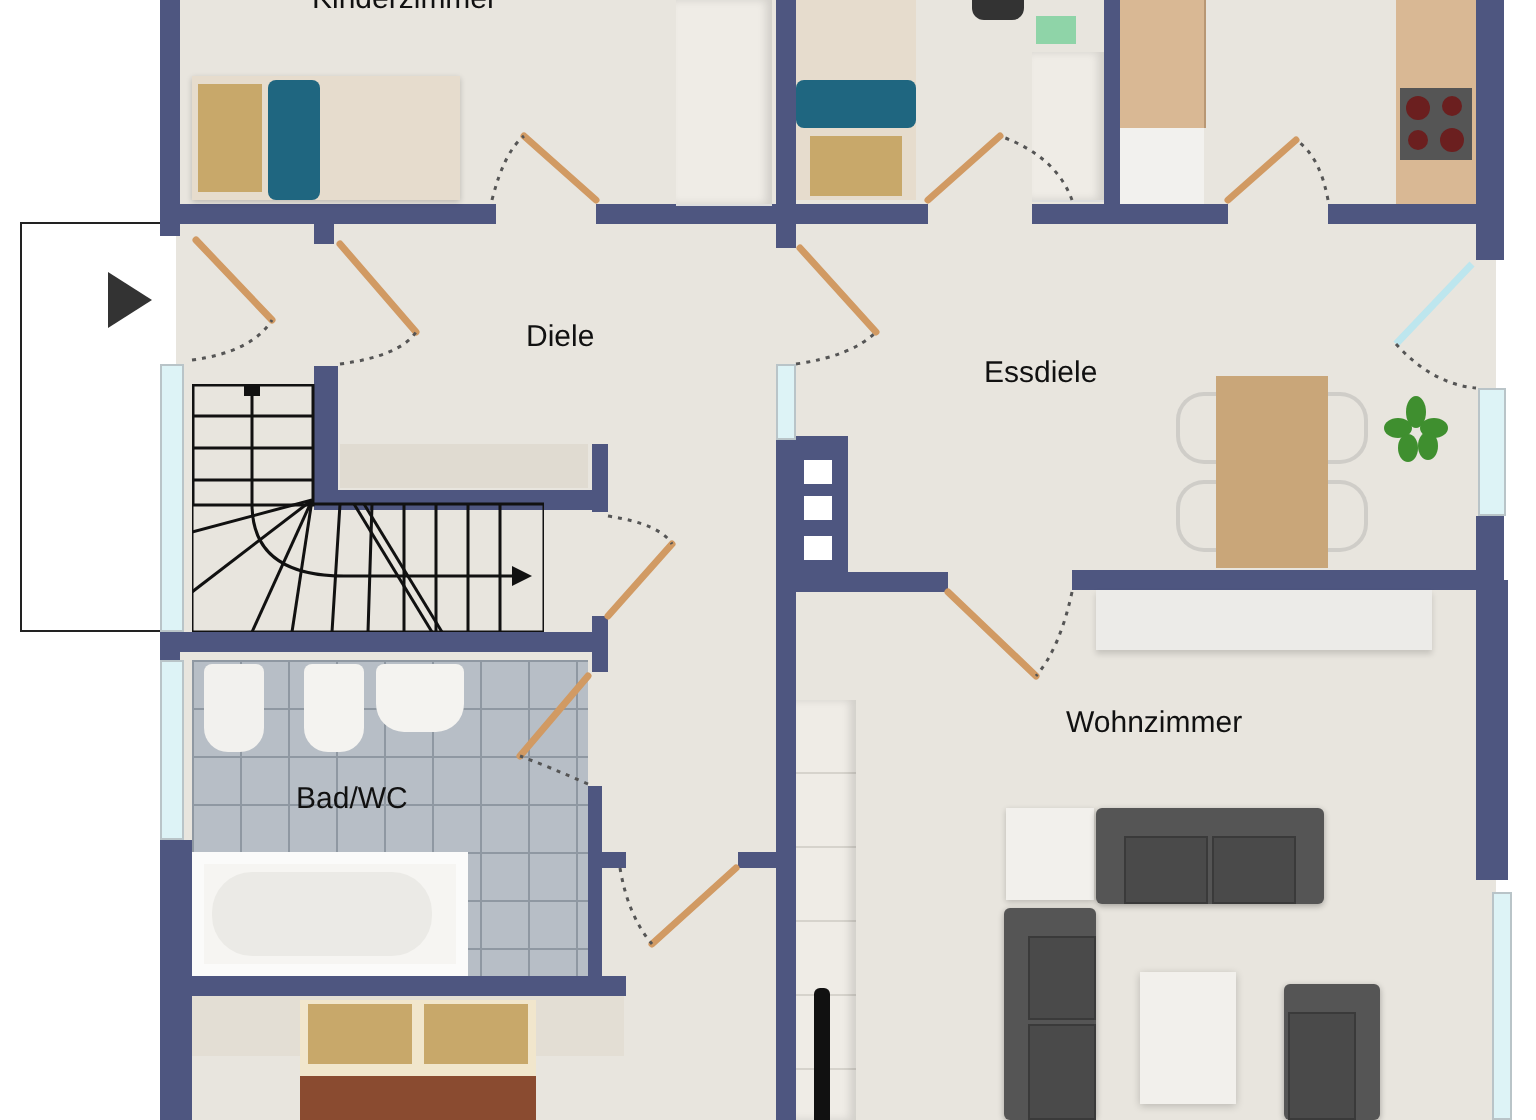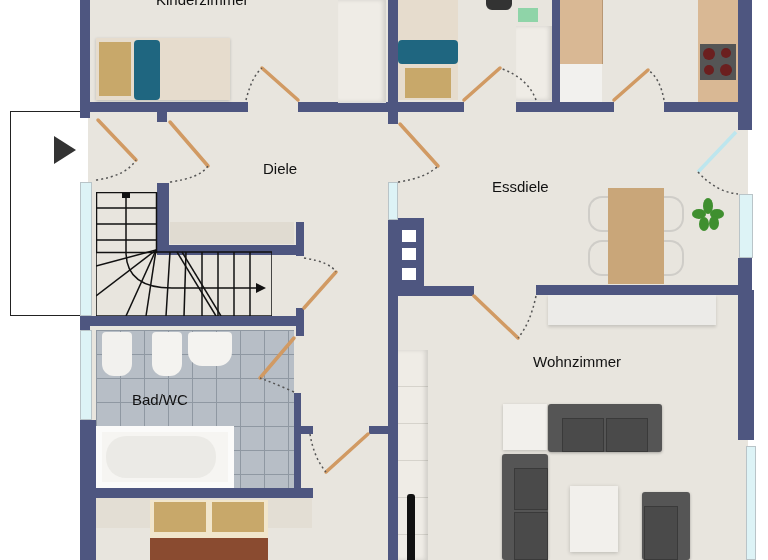--- a/index.html
+++ b/index.html
@@ -203,14 +203,14 @@
     <path d="M294 392 Q276 384 260 378"></path>
     <path d="M310 434 Q314 458 326 472"></path>
     <path d="M536 296 Q530 324 518 338"></path>
     <path d="M698 172 Q716 192 738 194"></path>
   </g>
 </svg>
 
 <div class="label" style="left:156px;top:-9px;">Kinderzimmer</div>
 <div class="label" style="left:263px;top:160px;">Diele</div>
 <div class="label" style="left:492px;top:178px;">Essdiele</div>
-<div class="label" style="left:132px;top:391px;">Bad/WC</div>
+<div class="label" style="left:148px;top:391px;">Bad/WC</div>
 <div class="label" style="left:533px;top:353px;">Wohnzimmer</div>
 
 </body></html>

